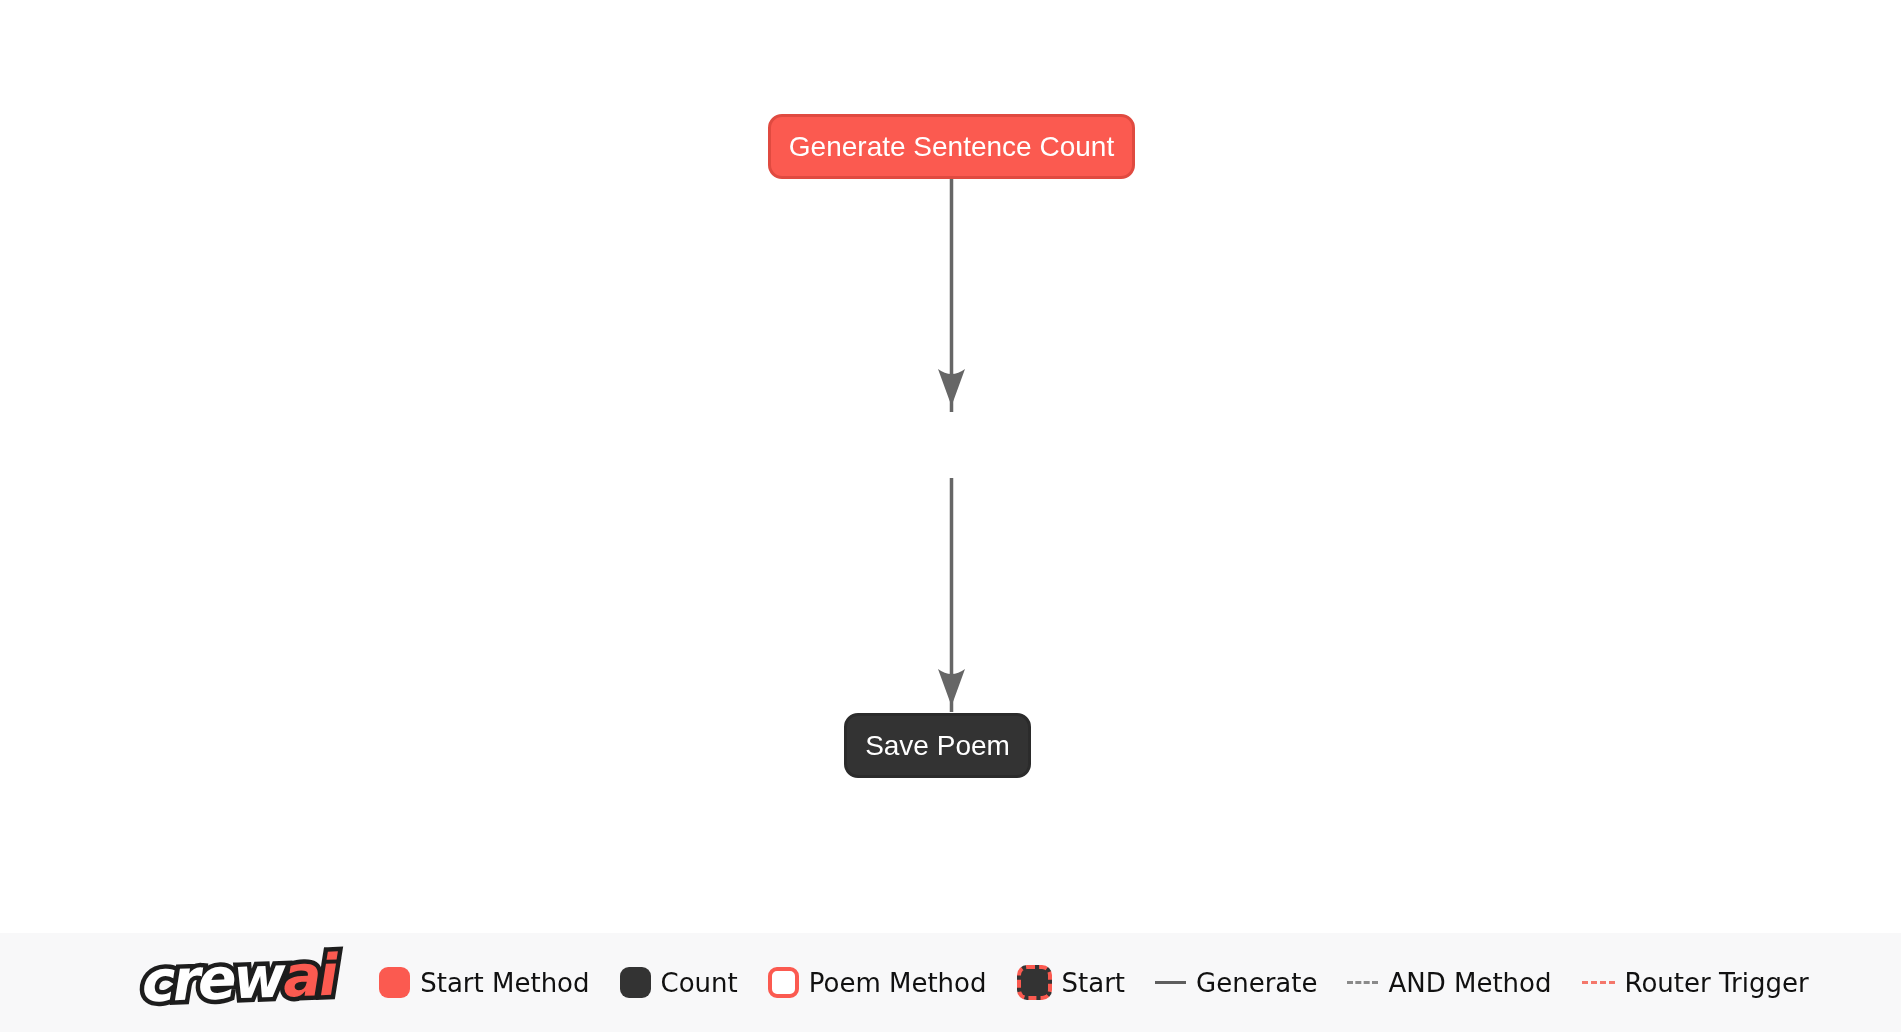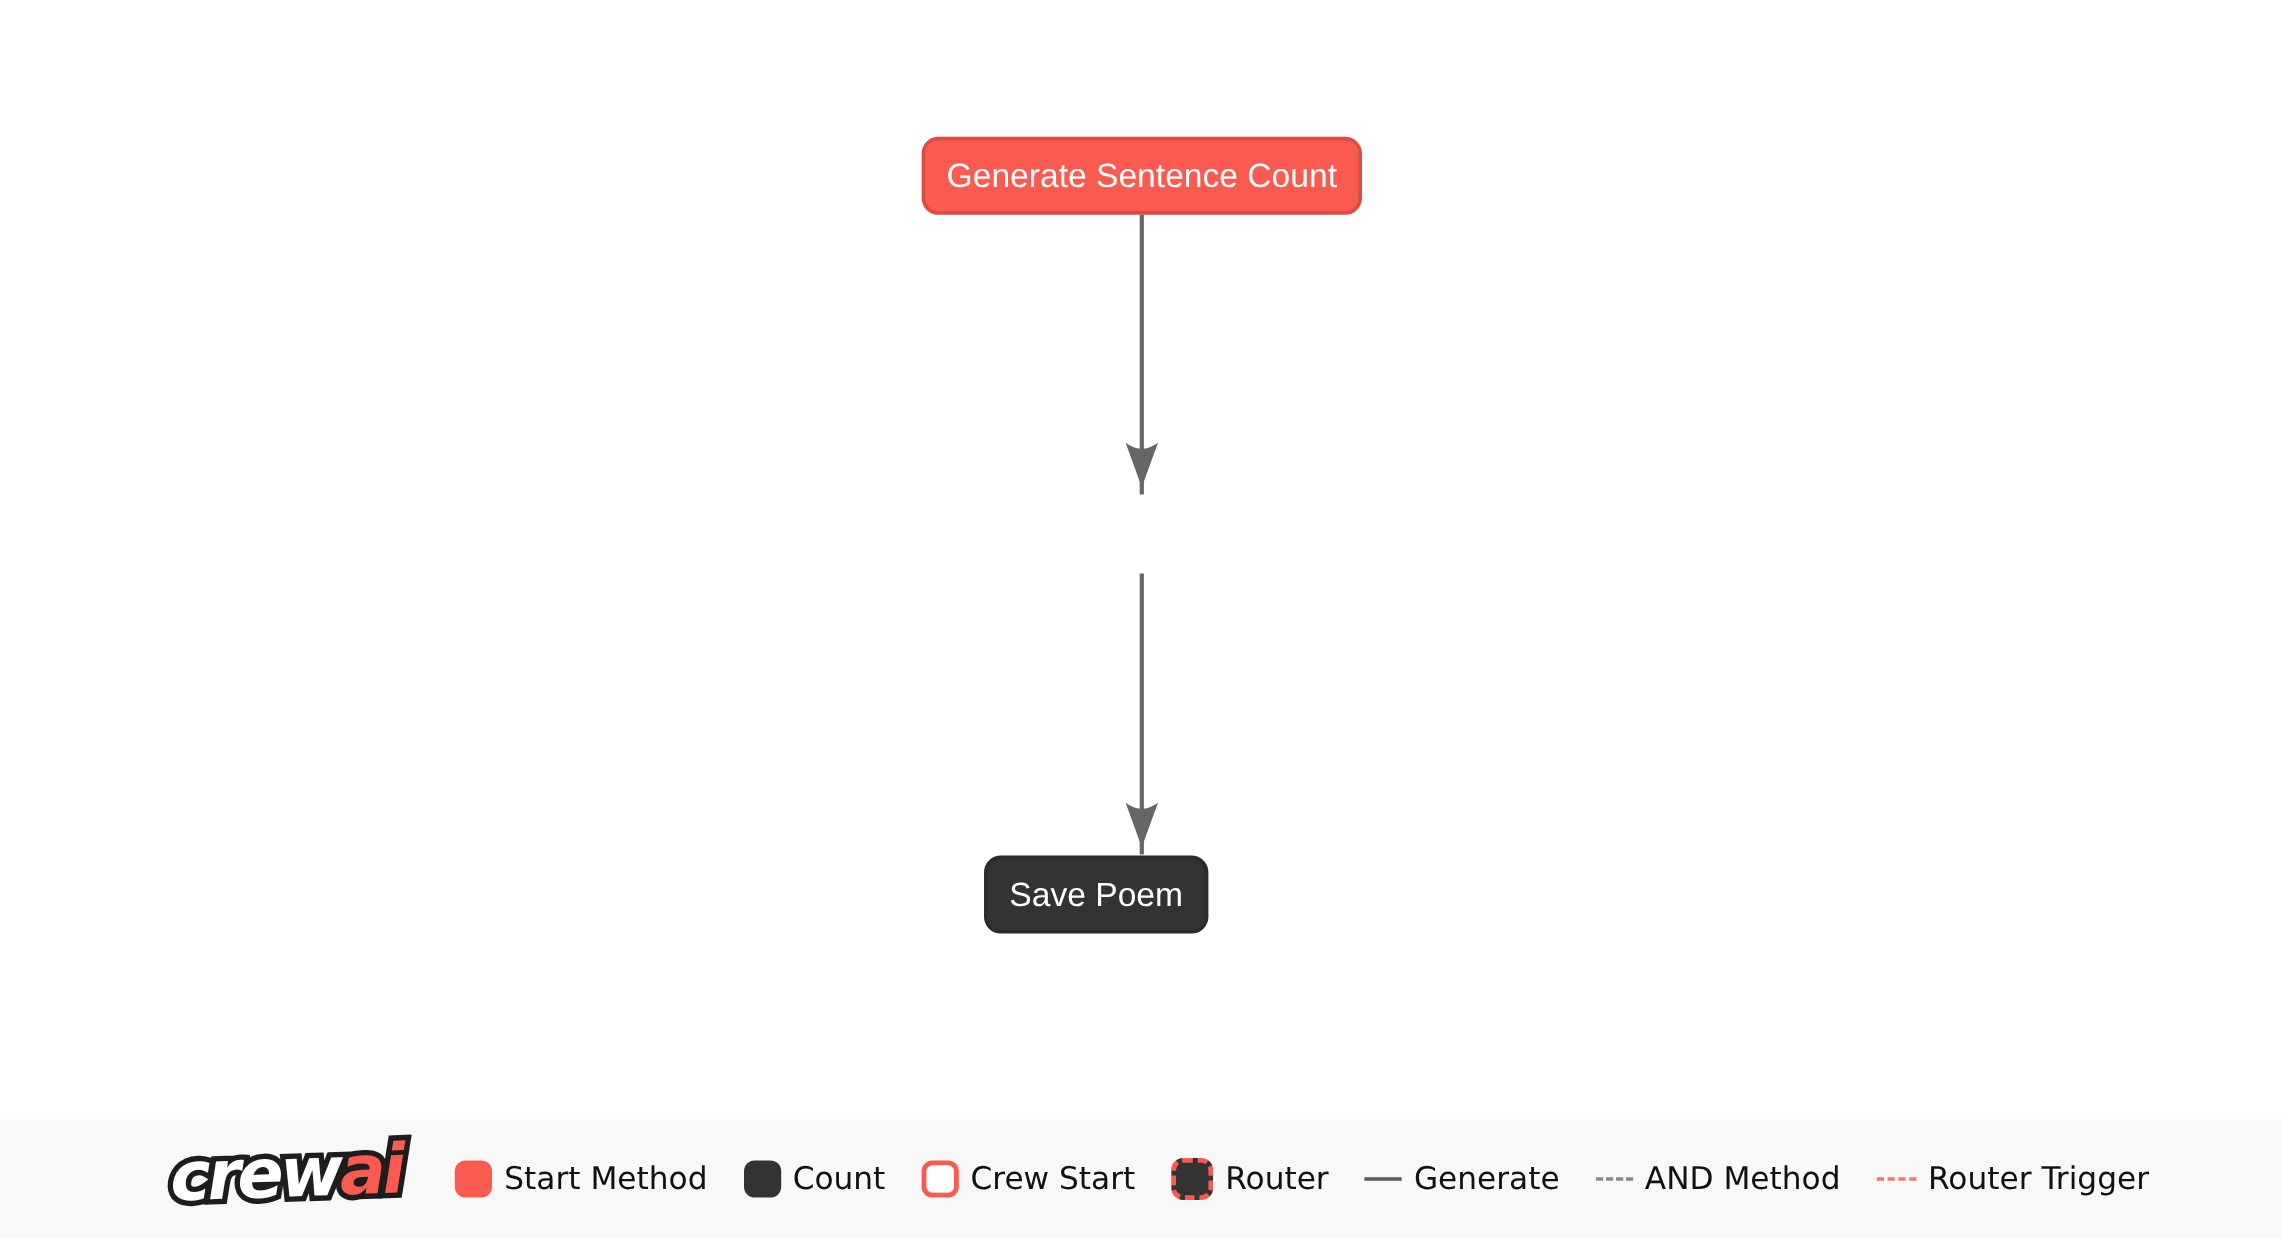--- a/index.html
+++ b/index.html
@@ -34,21 +34,21 @@
     color: #ffffff;
   }
   .node-crew {
     left: 833px; top: 413px; width: 240px; height: 65px;
     background: #ffffff;
     border: 4px solid #FB5A50;
     color: #111111;
     border-radius: 16px;
   }
   .node-method {
-    left: 820px; top: 713px; width: 187px; height: 65px;
+    left: 844px; top: 713px; width: 187px; height: 65px;
     background: #333333;
     border: 3px solid #2b2b2b;
     color: #ffffff;
   }
 
   
   .legend {
     position: absolute; left: 0; top: 933px;
     width: 1901px; height: 99px;
     background: #F8F8F9;
@@ -133,26 +133,26 @@
     <span class="legend-label">Start Method</span>
   </div>
 
   <div class="legend-item">
     <span class="swatch sw-method"></span>
     <span class="legend-label">Count</span>
   </div>
 
   <div class="legend-item">
     <span class="swatch sw-crew"></span>
-    <span class="legend-label">Crew Start</span>
+    <span class="legend-label">Poem Method</span>
   </div>
 
   <div class="legend-item">
     <span class="swatch sw-router"></span>
-    <span class="legend-label">Router</span>
+    <span class="legend-label">Start</span>
   </div>
 
   <div class="legend-item">
     <span class="line-sample line-solid"></span>
     <span class="legend-label">Generate</span>
   </div>
 
   <div class="legend-item">
     <span class="line-sample line-dashed"></span>
     <span class="legend-label">AND Method</span>

